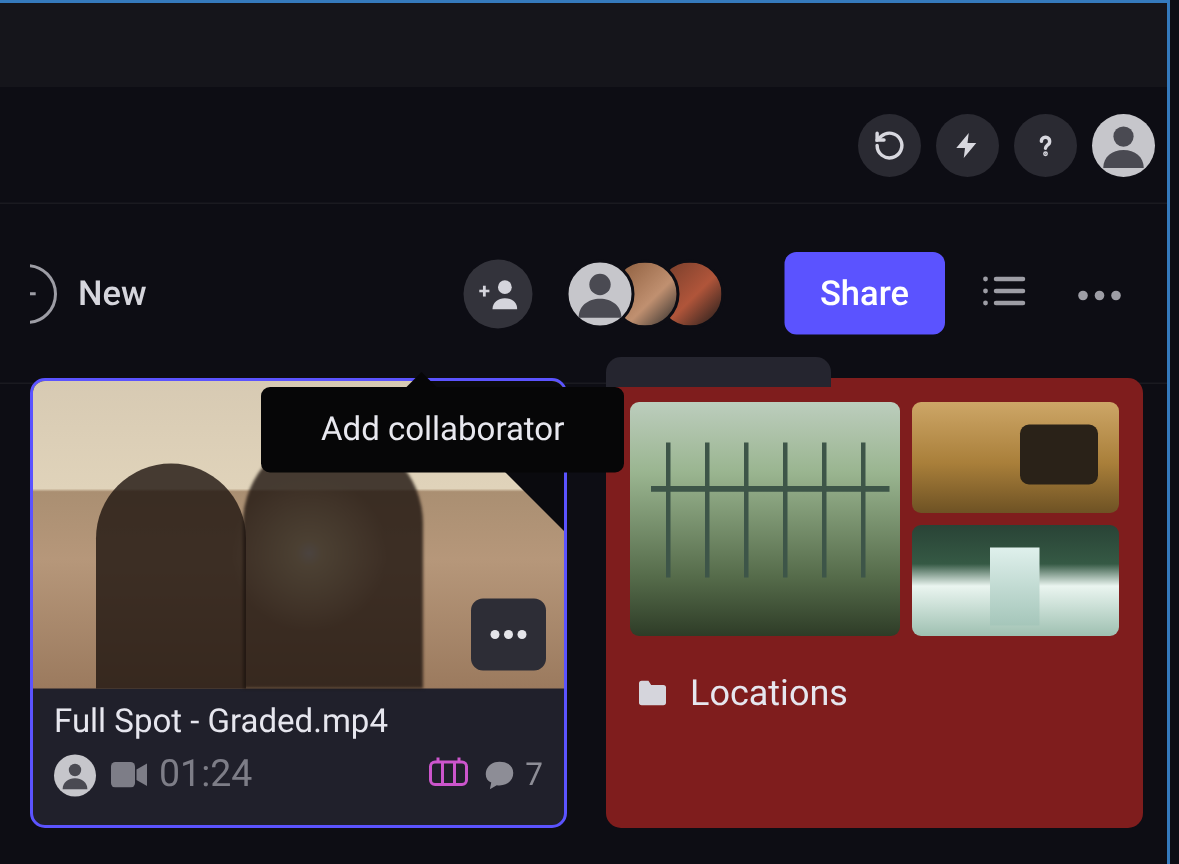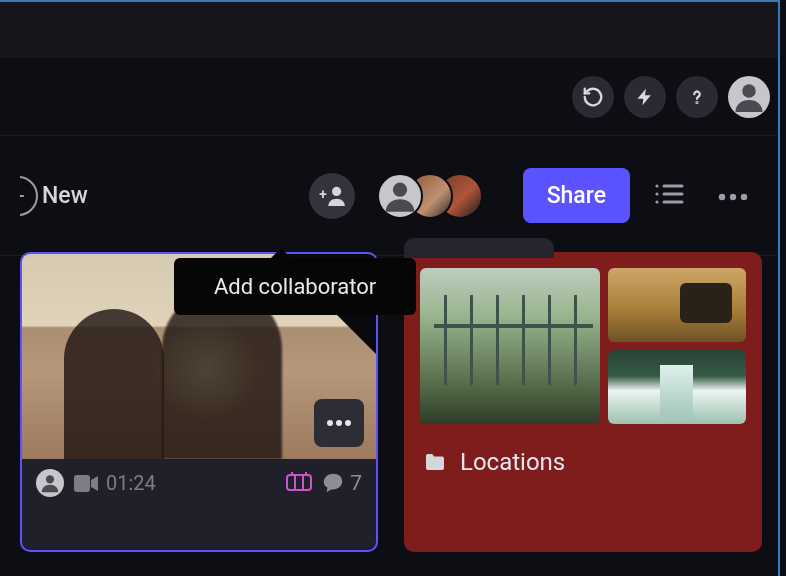--- a/index.html
+++ b/index.html
@@ -59,20 +59,21 @@
     display: flex;
     align-items: center;
     padding: 0 20px;
     gap: 14px;
     border-bottom: 1px solid #1a1a20;
     position: relative;
   }
   .new-btn {
     display: flex;
     align-items: center;
+    gap: 10px;
     color: #d5d5dc;
     font-size: 23px;
     font-weight: 500;
     cursor: pointer;
   }
   .new-btn-circle {
     position: relative;
     width: 22px; height: 40px;
     overflow: hidden;
   }
@@ -211,21 +212,21 @@
     display: flex;
     align-items: center;
     gap: 10px;
   }
   .owner-av {
     width: 28px; height: 28px;
     border-radius: 50%;
     background: #c6c6cb;
     display: flex; align-items: center; justify-content: center;
   }
-  .meta-muted { color: #7d7d87; font-size: 20px; display:flex; align-items:center; gap:8px;}
+  .meta-muted { color: #7d7d87; font-size: 25px; display:flex; align-items:center; gap:8px;}
   .meta-right { margin-left: auto; display: flex; align-items: center; gap: 10px; font-size: 21px; }
   .workflow-icon { color: #cc55cc; }
   .comment-icon { color: #8d8d96; display:flex; align-items:center; gap:6px;}
   .folder-card {
     width: 358px;
     height: 300px;
     background: #7f1d1d;
     border-radius: 0 10px 10px 10px;
     position: relative;
     display: flex;
@@ -383,20 +384,21 @@
       <div class="corner-triangle"></div>
       <div class="card-dots-btn">
         <svg width="26" height="8" viewBox="0 0 26 8" fill="currentColor">
             <circle cx="4" cy="4" r="3"></circle>
             <circle cx="13" cy="4" r="3"></circle>
             <circle cx="22" cy="4" r="3"></circle>
           </svg>
       </div>
     </div>
     <div class="asset-info">
+      <div class="asset-title">Full Spot - Graded.mp4</div>
       <div class="asset-meta">
         <div class="owner-av">
           <svg width="22" height="22" viewBox="0 0 24 24" fill="#4a4a52">
               <circle cx="12" cy="8" r="4.5"></circle>
               <path d="M3 22c0-5 4-8 9-8s9 3 9 8z"></path>
             </svg>
         </div>
         <div class="meta-muted">
           <svg width="24" height="17" viewBox="0 0 24 17" fill="currentColor">
               <rect x="0" y="0" width="16" height="17" rx="3"></rect>

